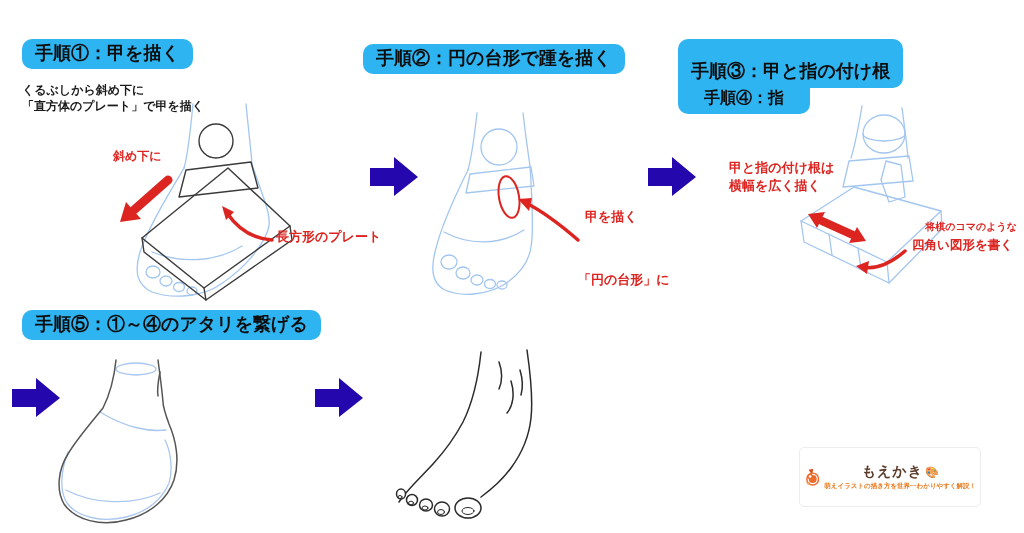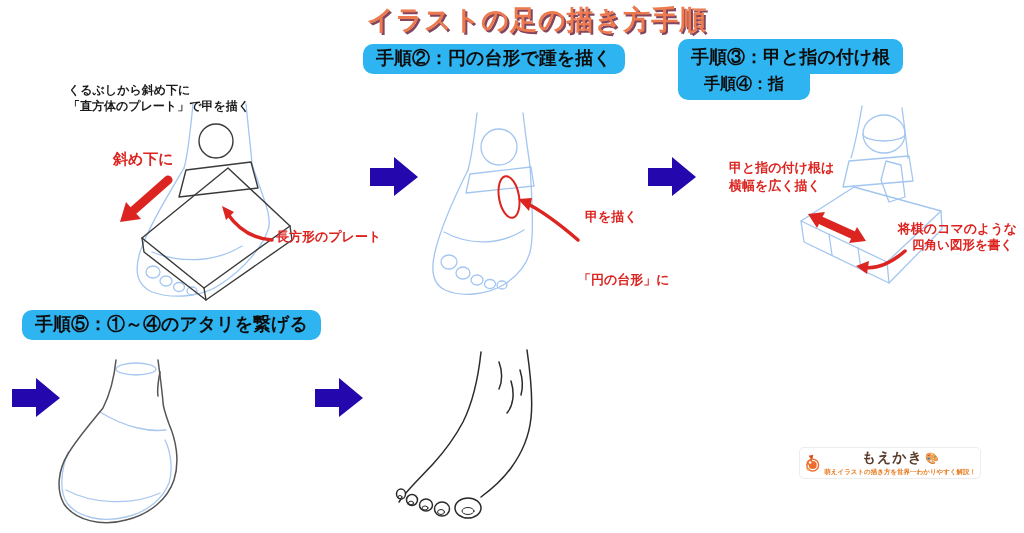--- a/index.html
+++ b/index.html
@@ -14,35 +14,35 @@
     text-shadow:2px 2px 0 #84465E;
   }
   .badge{
     position:absolute;background:#2EB4F1;color:#0d0d0d;font-weight:bold;
     font-size:18px;padding:4px 13px;border-radius:10px;white-space:nowrap;
     line-height:1.2;
   }
   .badge2line{position:absolute;}
   .badge2line .l1{
     background:#2EB4F1;color:#0d0d0d;font-weight:bold;font-size:18px;
-    padding:6px 13px 5px;border-radius:10px 10px 10px 0;white-space:nowrap;width:fit-content;
+    padding:20px 13px 5px;border-radius:10px 10px 10px 0;white-space:nowrap;width:fit-content;
   }
   .badge2line .l2{
     background:#2EB4F1;color:#0d0d0d;font-weight:bold;font-size:16px;
     padding:0 26px 5px;border-radius:0 0 10px 10px;white-space:nowrap;width:fit-content;
   }
   .note{
     position:absolute;color:#1a1a1a;font-weight:bold;font-size:12px;
-    line-height:1.3;white-space:nowrap;margin-left:46px;
+    line-height:1.3;white-space:nowrap;
   }
   .red-ann{
     position:absolute;color:#DC2420;font-weight:bold;white-space:nowrap;line-height:1.35;
   }
   .logo-box{
-    position:absolute;left:799px;top:447px;width:182px;height:32px;
+    position:absolute;left:799px;top:447px;width:182px;height:60px;
     border:1px solid #ededed;border-radius:5px;display:flex;align-items:center;
     padding:0 4px;box-sizing:border-box;background:#fff;
   }
   .logo-text-col{display:flex;flex-direction:column;align-items:center;margin-left:4px;}
   .brand-row{display:flex;align-items:center;gap:2px;}
   .brand{font-size:14px;font-weight:bold;color:#5A3B2A;letter-spacing:1px;}
   .palette{font-size:11px;}
   .tagline{font-size:6.5px;font-weight:bold;color:#E87A1E;white-space:nowrap;margin-top:1px;}
   svg{display:block;}
 </style>
@@ -154,38 +154,38 @@
       <g stroke-width="1">
         <ellipse cx="468" cy="511" rx="6" ry="3.5"></ellipse>
         <ellipse cx="441" cy="512" rx="3.5" ry="2.5"></ellipse>
         <ellipse cx="425" cy="508" rx="3" ry="2"></ellipse>
         <ellipse cx="411" cy="503" rx="2.5" ry="1.8"></ellipse>
         <ellipse cx="400" cy="497" rx="2" ry="1.5"></ellipse>
       </g>
     </g>
   </svg>
 
-  <div class="page-title">イラストの足の描き方手順</div>
-
+
+  <div class="badge" style="left:22px;top:39px;">手順①：甲を描く</div>
   <div class="note" style="left:22px;top:83px;">くるぶしから斜め下に</div>
   <div class="note" style="left:22px;top:99px;">「直方体のプレート」で甲を描く</div>
-  <div class="red-ann" style="left:113px;top:149px;font-size:15px;">斜め下に</div>
+  <div class="red-ann" style="left:113px;top:149px;font-size:12px;font-family:Liberation Mono, monospace;">斜め下に</div>
   <div class="red-ann" style="left:276px;top:228px;font-size:13px;">長方形のプレート</div>
 
   <div class="badge" style="left:363px;top:44px;">手順②：円の台形で踵を描く</div>
   <div class="red-ann" style="left:585px;top:208px;font-size:13px;">甲を描く</div>
   <div class="red-ann" style="left:578px;top:225px;font-size:13px;margin-top:46px;">「円の台形」に</div>
 
   <div class="badge2line" style="left:678px;top:39px;">
     <div class="l1">手順③：甲と指の付け根</div>
     <div class="l2">手順④：指</div>
   </div>
   <div class="red-ann" style="left:729px;top:159px;font-size:13px;">甲と指の付け根は</div>
   <div class="red-ann" style="left:729px;top:177px;font-size:13px;">横幅を広く描く</div>
-  <div class="red-ann" style="right:7px;top:220px;font-size:13px;">将棋のコマのような</div>
+  <div class="red-ann" style="right:7px;top:220px;font-size:10px;">将棋のコマのような</div>
   <div class="red-ann" style="right:11px;top:237px;font-size:12.5px;text-align:right;">四角い図形を書く</div>
 
   <div class="badge" style="left:22px;top:310px;">手順⑤：①～④のアタリを繋げる</div>
 
 
   <div class="logo-box">
     <svg width="32" height="36" viewBox="0 0 32 36">
       <polygon points="9,4 18,2 16,14" fill="#D94F1E"></polygon>
       <circle cx="17" cy="22" r="13" fill="#EC6D2D"></circle>
       <path d="M17,13 A9,9 0 1 1 8,22" stroke="#fff" stroke-width="2.4" fill="none" stroke-linecap="round"></path>

